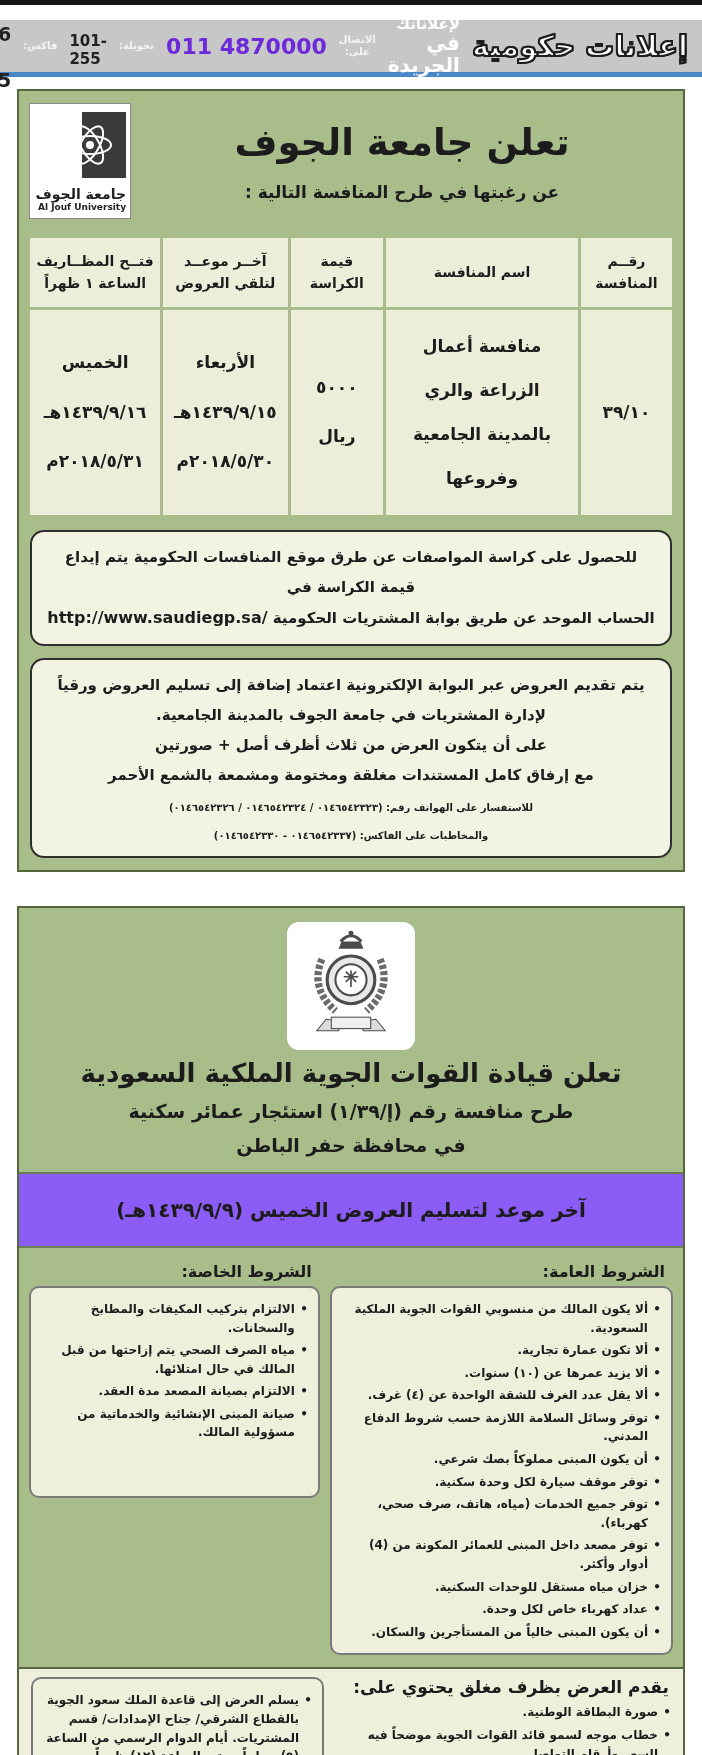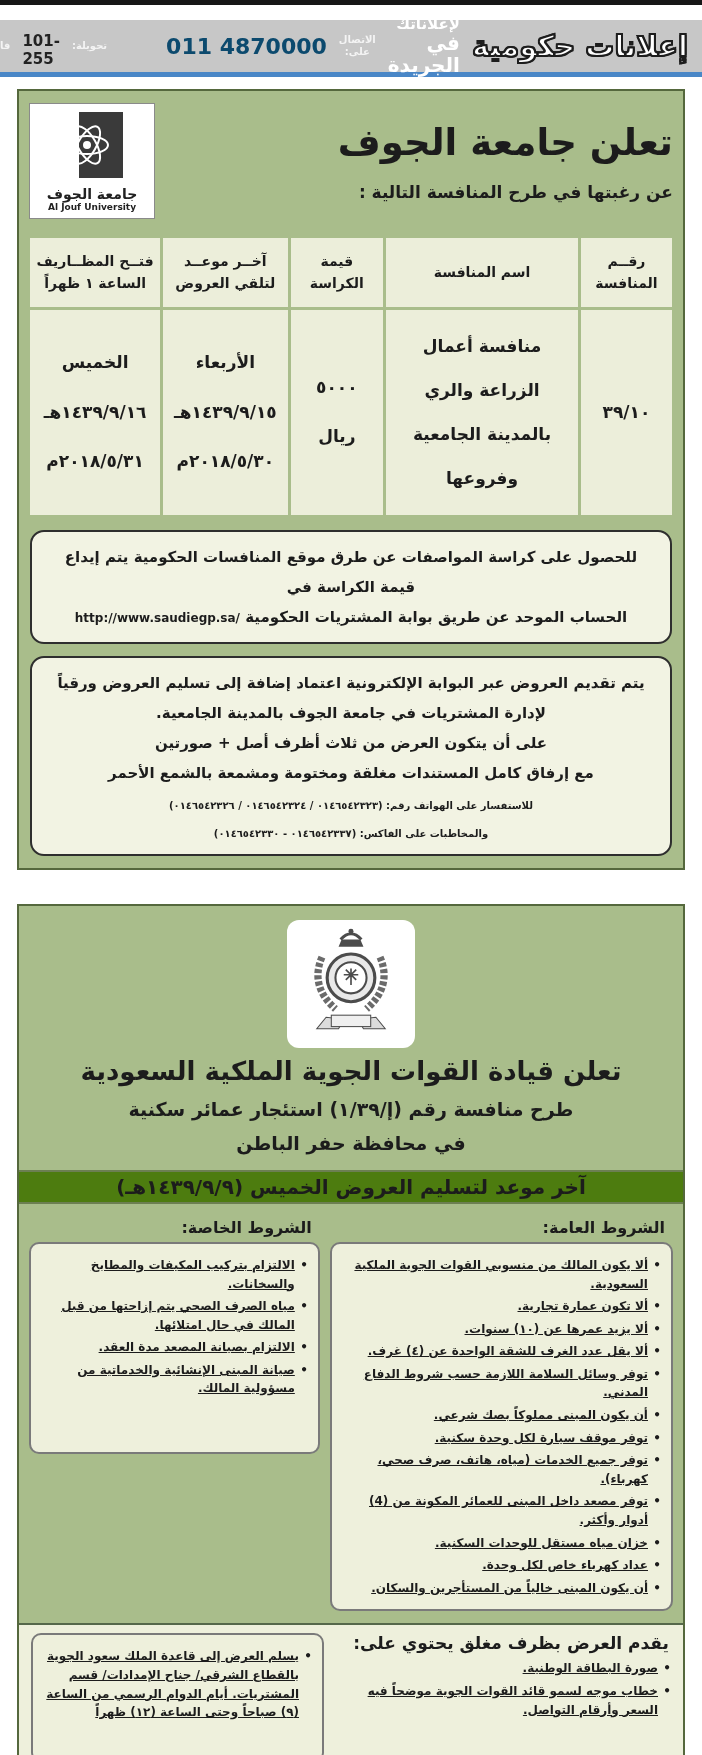--- a/index.html
+++ b/index.html
@@ -21,43 +21,43 @@
   .brand {
     font-size: 29px; color: #ffffff; letter-spacing: 1px;
     -webkit-text-stroke: 2px #1d1d1d;
     text-shadow: 1px 1px 0 #1d1d1d, -1px -1px 0 #1d1d1d, 1px -1px 0 #1d1d1d, -1px 1px 0 #1d1d1d;
     white-space: nowrap;
   }
   .tagline { color: #fff; line-height: 1.1; }
   .tagline .t1 { font-size: 15px; }
   .tagline .t2 { font-size: 20px; }
   .lbl { color: #f4f4f4; font-size: 10px; line-height: 1.2; text-align: center; }
-  .num-big { color: #0c4a6e; font-size: 22px; white-space: nowrap; margin-left: 47px; }
+  .num-big { color: #6d28d9; font-size: 22px; white-space: nowrap; }
   .num-mid { color: #222; font-size: 15px; margin-top: 8px; }
   .faxes { color: #222; font-size: 19px; line-height: 1.2; text-align: left; }
 
   
   .frame {
     margin: 12px 17px 0; border: 2px solid #55683d; background: #a9bd8b;
     padding: 8px; position: relative;
   }
   .note-box {
     background: #f2f3e3; border: 2px solid #2e2e2e; border-radius: 14px;
     margin: 12px 3px 4px; padding: 10px 14px; text-align: center;
     font-size: 15px; line-height: 2.0;
   }
 
   
   .jouf-head { display: flex; align-items: center; padding: 4px 2px; }
-  .jouf-title-wrap { flex: 1; }
+  .jouf-title-wrap { flex: 1; text-align: center; }
   .jouf-title { font-size: 37px; }
   .jouf-sub { font-size: 17px; margin-top: 18px; }
   .logo-card {
-    width: 126px; background: #ffffff; border: 1px solid #8a8a8a;
-    padding: 8px 4px 6px; text-align: center;
+    width: 102px; background: #ffffff; border: 1px solid #8a8a8a;
+    padding: 8px 4px 6px; text-align: right;
   }
   .logo-ar { font-size: 14px; color: #222; margin-top: 4px; }
   .logo-en { font-size: 9px; color: #222; }
 
   table.tender { width: 100%; border-collapse: collapse; margin-top: 12px; }
   table.tender th, table.tender td {
     border: 3px solid #a9bd8b; background: #eceeda; text-align: center; vertical-align: middle;
   }
   table.tender th { font-size: 14px; padding: 12px 4px; line-height: 1.6; }
   table.tender td { font-size: 17px; padding: 14px 4px; }
@@ -67,32 +67,32 @@
   .phones-line { font-size: 10px; margin-top: 8px; }
 
   
   .rsaf-logo-card {
     width: 128px; margin: 6px auto 2px; background: #fff;
     border-radius: 12px; padding: 6px; text-align: center;
   }
   .rsaf-title { font-size: 26px; text-align: center; margin: 8px 0 6px; }
   .rsaf-sub { font-size: 19px; text-align: center; line-height: 1.8; }
   .bar {
-    background: #4d7c0f; border-top: 2px solid #6c7f52; border-bottom: 2px solid #6c7f52;
-    margin: 10px -8px; padding: 3px 0; text-align: center; font-size: 20px;
+    background: #8b5cf6; border-top: 2px solid #6c7f52; border-bottom: 2px solid #6c7f52;
+    margin: 10px -8px; padding: 24px 0; text-align: center; font-size: 20px;
   }
   .cond { display: flex; gap: 10px; padding: 2px 2px 6px; }
   .col-general { flex: 1.18; }
   .col-special { flex: 1; }
   .cond-h { font-size: 16px; margin: 2px 8px 5px; }
   .cond-box {
     background: #eef0dc; border: 2px solid #7a7a7a; border-radius: 10px;
     padding: 8px 10px; min-height: 212px;
   }
-  ul.blist { list-style: none; text-decoration: underline; }
+  ul.blist { list-style: none; }
   ul.blist li {
     position: relative; padding-right: 13px; font-size: 12px;
     line-height: 1.55; text-align: right; margin: 4px 0;
   }
   ul.blist li::before { content: "•"; position: absolute; right: 0; top: 0; }
   .env {
     display: flex; gap: 10px; margin: 6px -8px 0; padding: 8px 12px 10px;
     background: #eef0dc; border-top: 2px solid #55684a;
   }
   .env-right { flex: 1.15; }
@@ -183,21 +183,21 @@
           <div>٢٠١٨/٥/٣١م</div>
         </td>
       </tr>
     </tbody>
   </table>
 
   <div class="note-box">
     <div>للحصول على كراسة المواصفات عن طرق موقع المنافسات الحكومية يتم إيداع قيمة الكراسة في</div>
     <div>
       <span>الحساب الموحد عن طريق بوابة المشتريات الحكومية</span>
-      <span class="ltr" style="font-size:12px;">http://www.saudiegp.sa/</span>
+      <span class="ltr" style="font-size:16px;">http://www.saudiegp.sa/</span>
     </div>
   </div>
 
   <div class="note-box">
     <div>يتم تقديم العروض عبر البوابة الإلكترونية اعتماد إضافة إلى تسليم العروض ورقياً لإدارة المشتريات في جامعة الجوف بالمدينة الجامعية.</div>
     <div>على أن يتكون العرض من ثلاث أظرف أصل + صورتين</div>
     <div>مع إرفاق كامل المستندات مغلقة ومختومة ومشمعة بالشمع الأحمر</div>
     <div class="phones-line">للاستفسار على الهواتف رقم: (٠١٤٦٥٤٢٣٢٣ / ٠١٤٦٥٤٢٣٢٤ / ٠١٤٦٥٤٢٣٢٦)</div>
     <div class="phones-line">والمخاطبات على الفاكس: (٠١٤٦٥٤٢٣٣٧ - ٠١٤٦٥٤٢٣٣٠)</div>
   </div>

